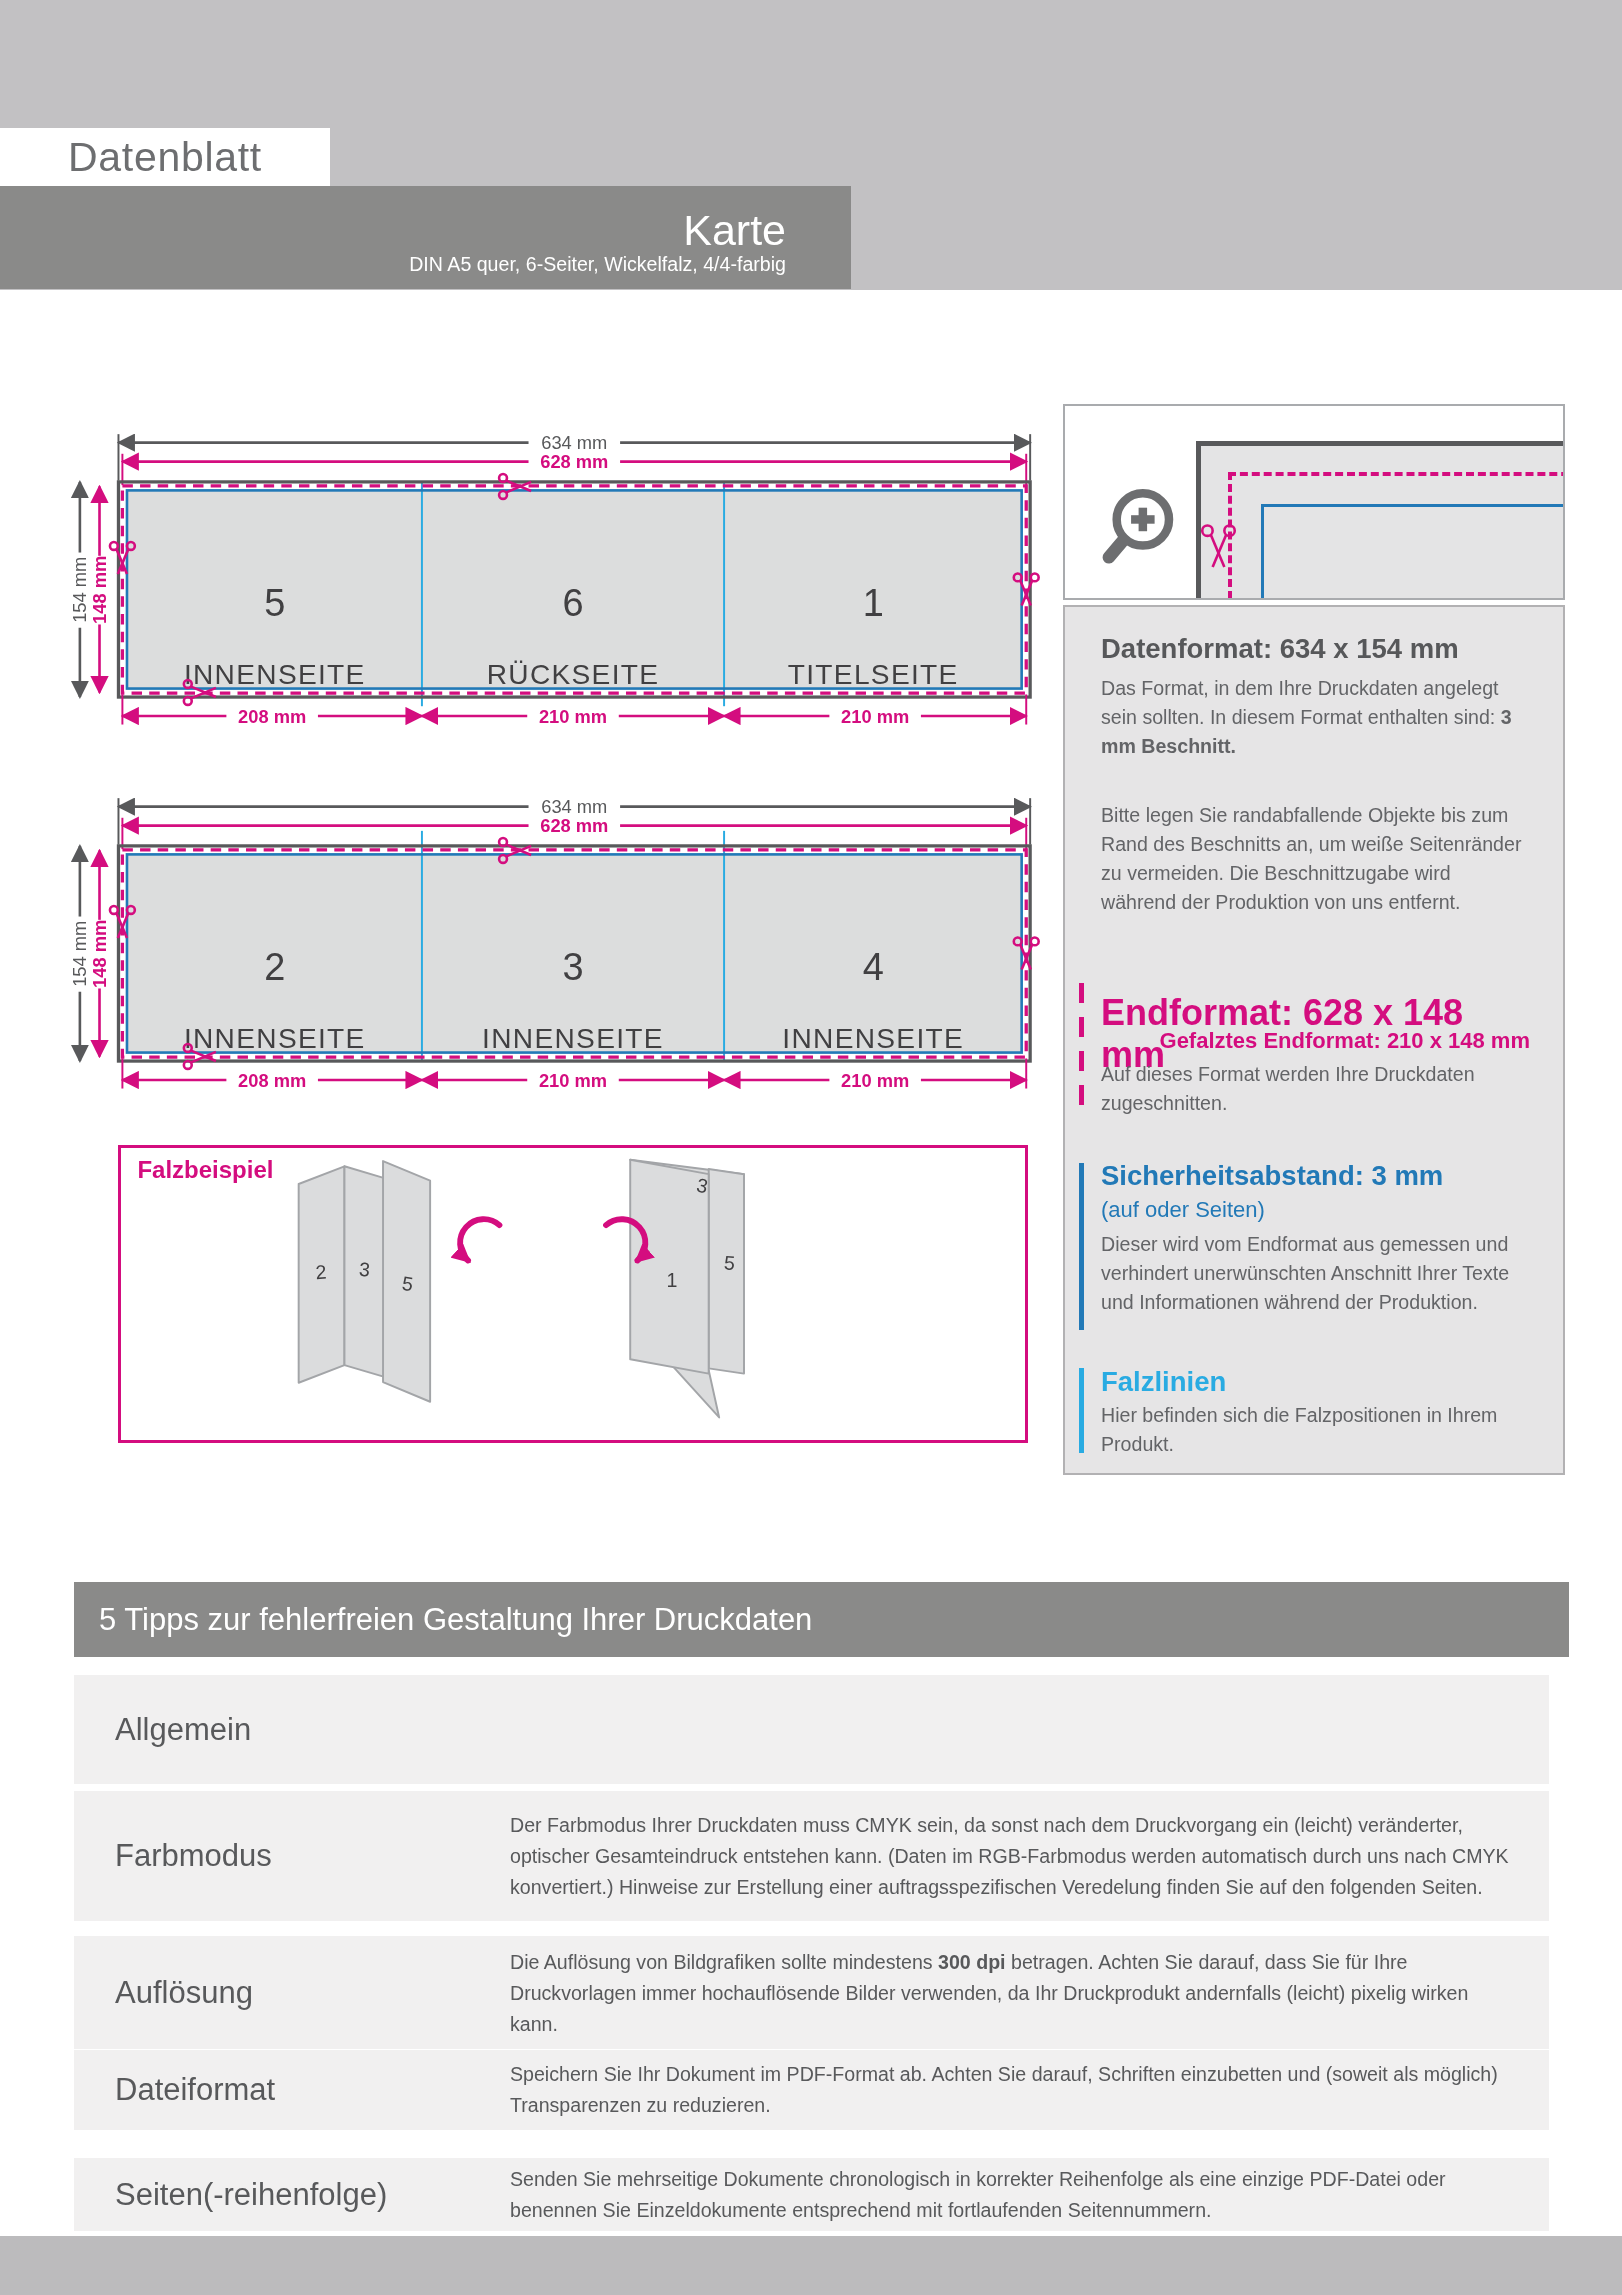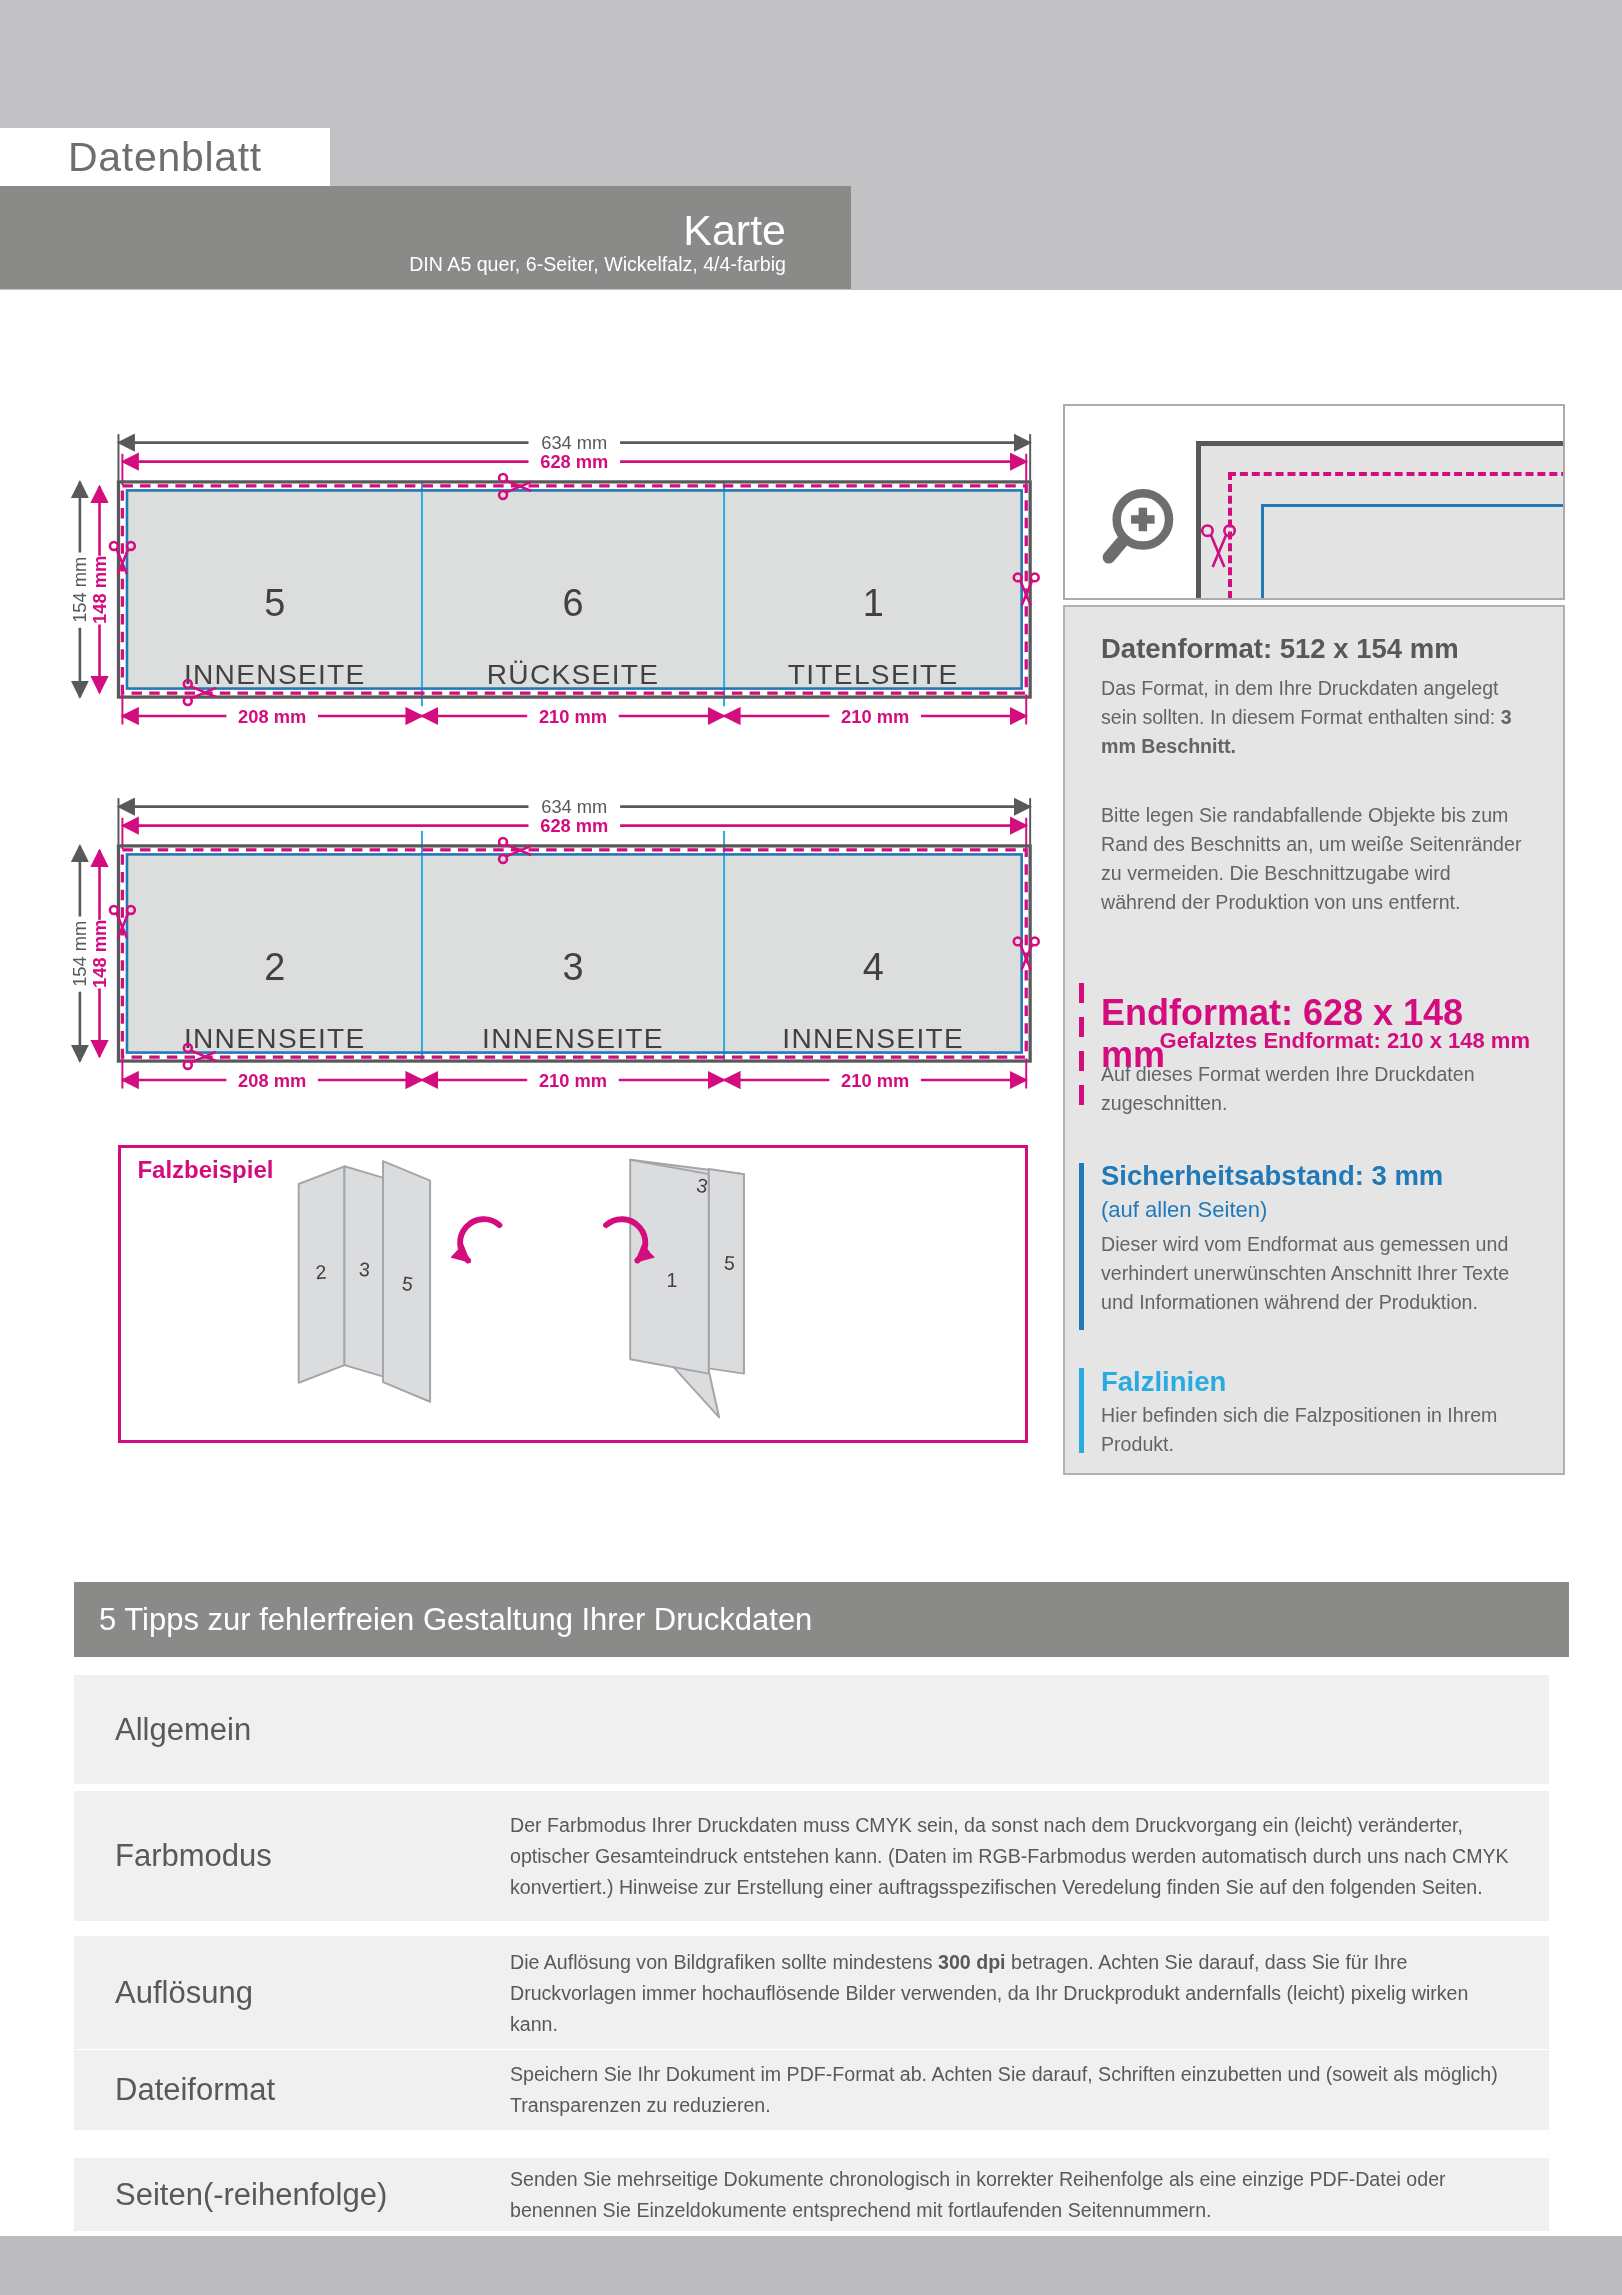--- a/index.html
+++ b/index.html
@@ -252,34 +252,34 @@
   </svg>
   <svg style="position:absolute;left:36px;top:74px;" width="85" height="92" viewBox="0 0 130 140">
     <circle cx="64" cy="60" r="40" fill="none" stroke="#6d6e70" stroke-width="13"></circle>
     <line x1="64" y1="42" x2="64" y2="78" stroke="#6d6e70" stroke-width="13"></line>
     <line x1="46" y1="60" x2="82" y2="60" stroke="#6d6e70" stroke-width="13"></line>
     <line x1="34" y1="92" x2="12" y2="118" stroke="#6d6e70" stroke-width="19" stroke-linecap="round"></line>
   </svg>
 </div>
 
 <div class="abs side-gray">
-  <div class="sg side-h1" style="top:26px;">Datenformat: 512 x 154 mm</div>
+  <div class="sg side-h1" style="top:26px;">Datenformat: 634 x 154 mm</div>
   <div class="sg side-p" style="top:67px;">
     <span>Das Format, in dem Ihre Druckdaten angelegt sein sollten. In diesem Format enthalten sind: </span><b>3 mm Beschnitt.</b>
   </div>
   <div class="sg side-p" style="top:194px;">Bitte legen Sie randabfallende Objekte bis zum Rand des Beschnitts an, um weiße Seitenränder zu vermeiden. Die Beschnittzugabe wird während der Produktion von uns entfernt.</div>
 
   <div class="bar-dash" style="top:376px;height:128px;"></div>
   <div class="sg mag-h" style="top:385px;">Endformat: 628 x 148 mm</div>
   <div class="sg mag-h2" style="top:421px;text-align:right;">Gefalztes Endformat: 210 x 148 mm</div>
   <div class="sg side-p" style="top:453px;">Auf dieses Format werden Ihre Druckdaten zugeschnitten.</div>
 
   <div class="bar-blue" style="top:556px;height:167px;"></div>
   <div class="sg blue-h" style="top:553px;">Sicherheitsabstand: 3 mm</div>
-  <div class="sg blue-h2" style="top:590px;">(auf allen Seiten)</div>
+  <div class="sg blue-h2" style="top:590px;">(auf oder Seiten)</div>
   <div class="sg side-p" style="top:623px;">Dieser wird vom Endformat aus gemessen und verhindert unerwünschten Anschnitt Ihrer Texte und Informationen während der Produktion.</div>
 
   <div class="bar-cyan" style="top:761px;height:85px;"></div>
   <div class="sg cyan-h" style="top:759px;">Falzlinien</div>
   <div class="sg side-p" style="top:794px;">Hier befinden sich die Falzpositionen in Ihrem Produkt.</div>
 </div>
 
 <div class="abs tips-band">
   <span>5 Tipps zur fehlerfreien Gestaltung Ihrer Druckdaten</span>
 </div>

